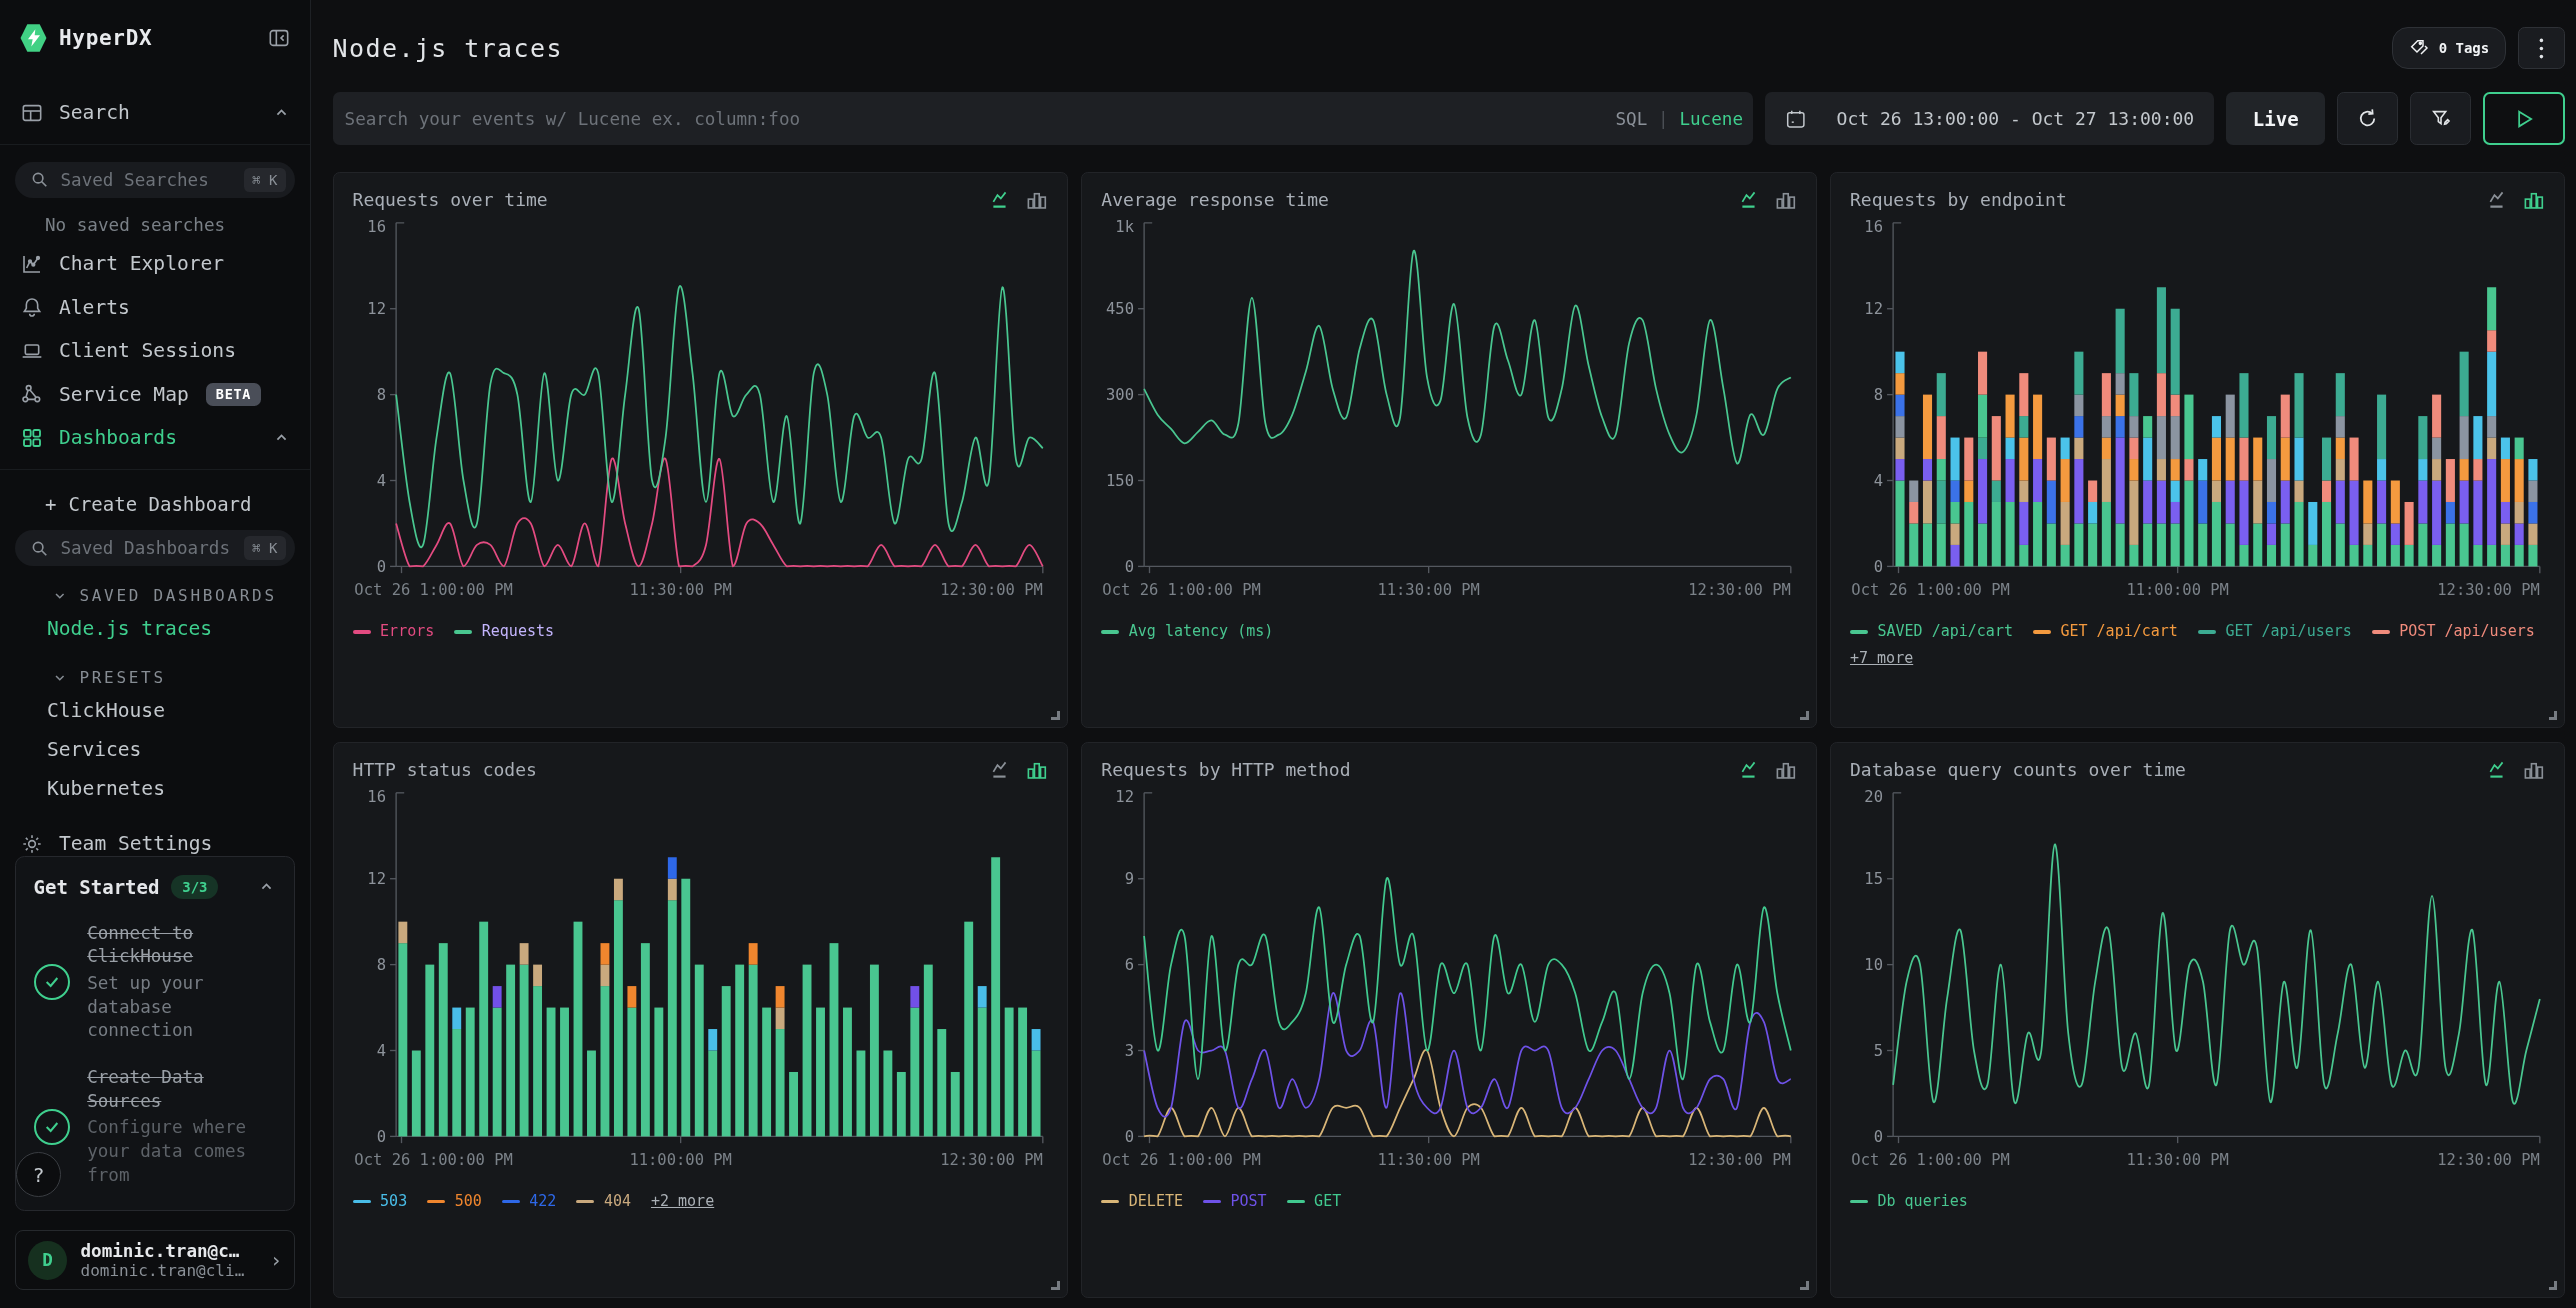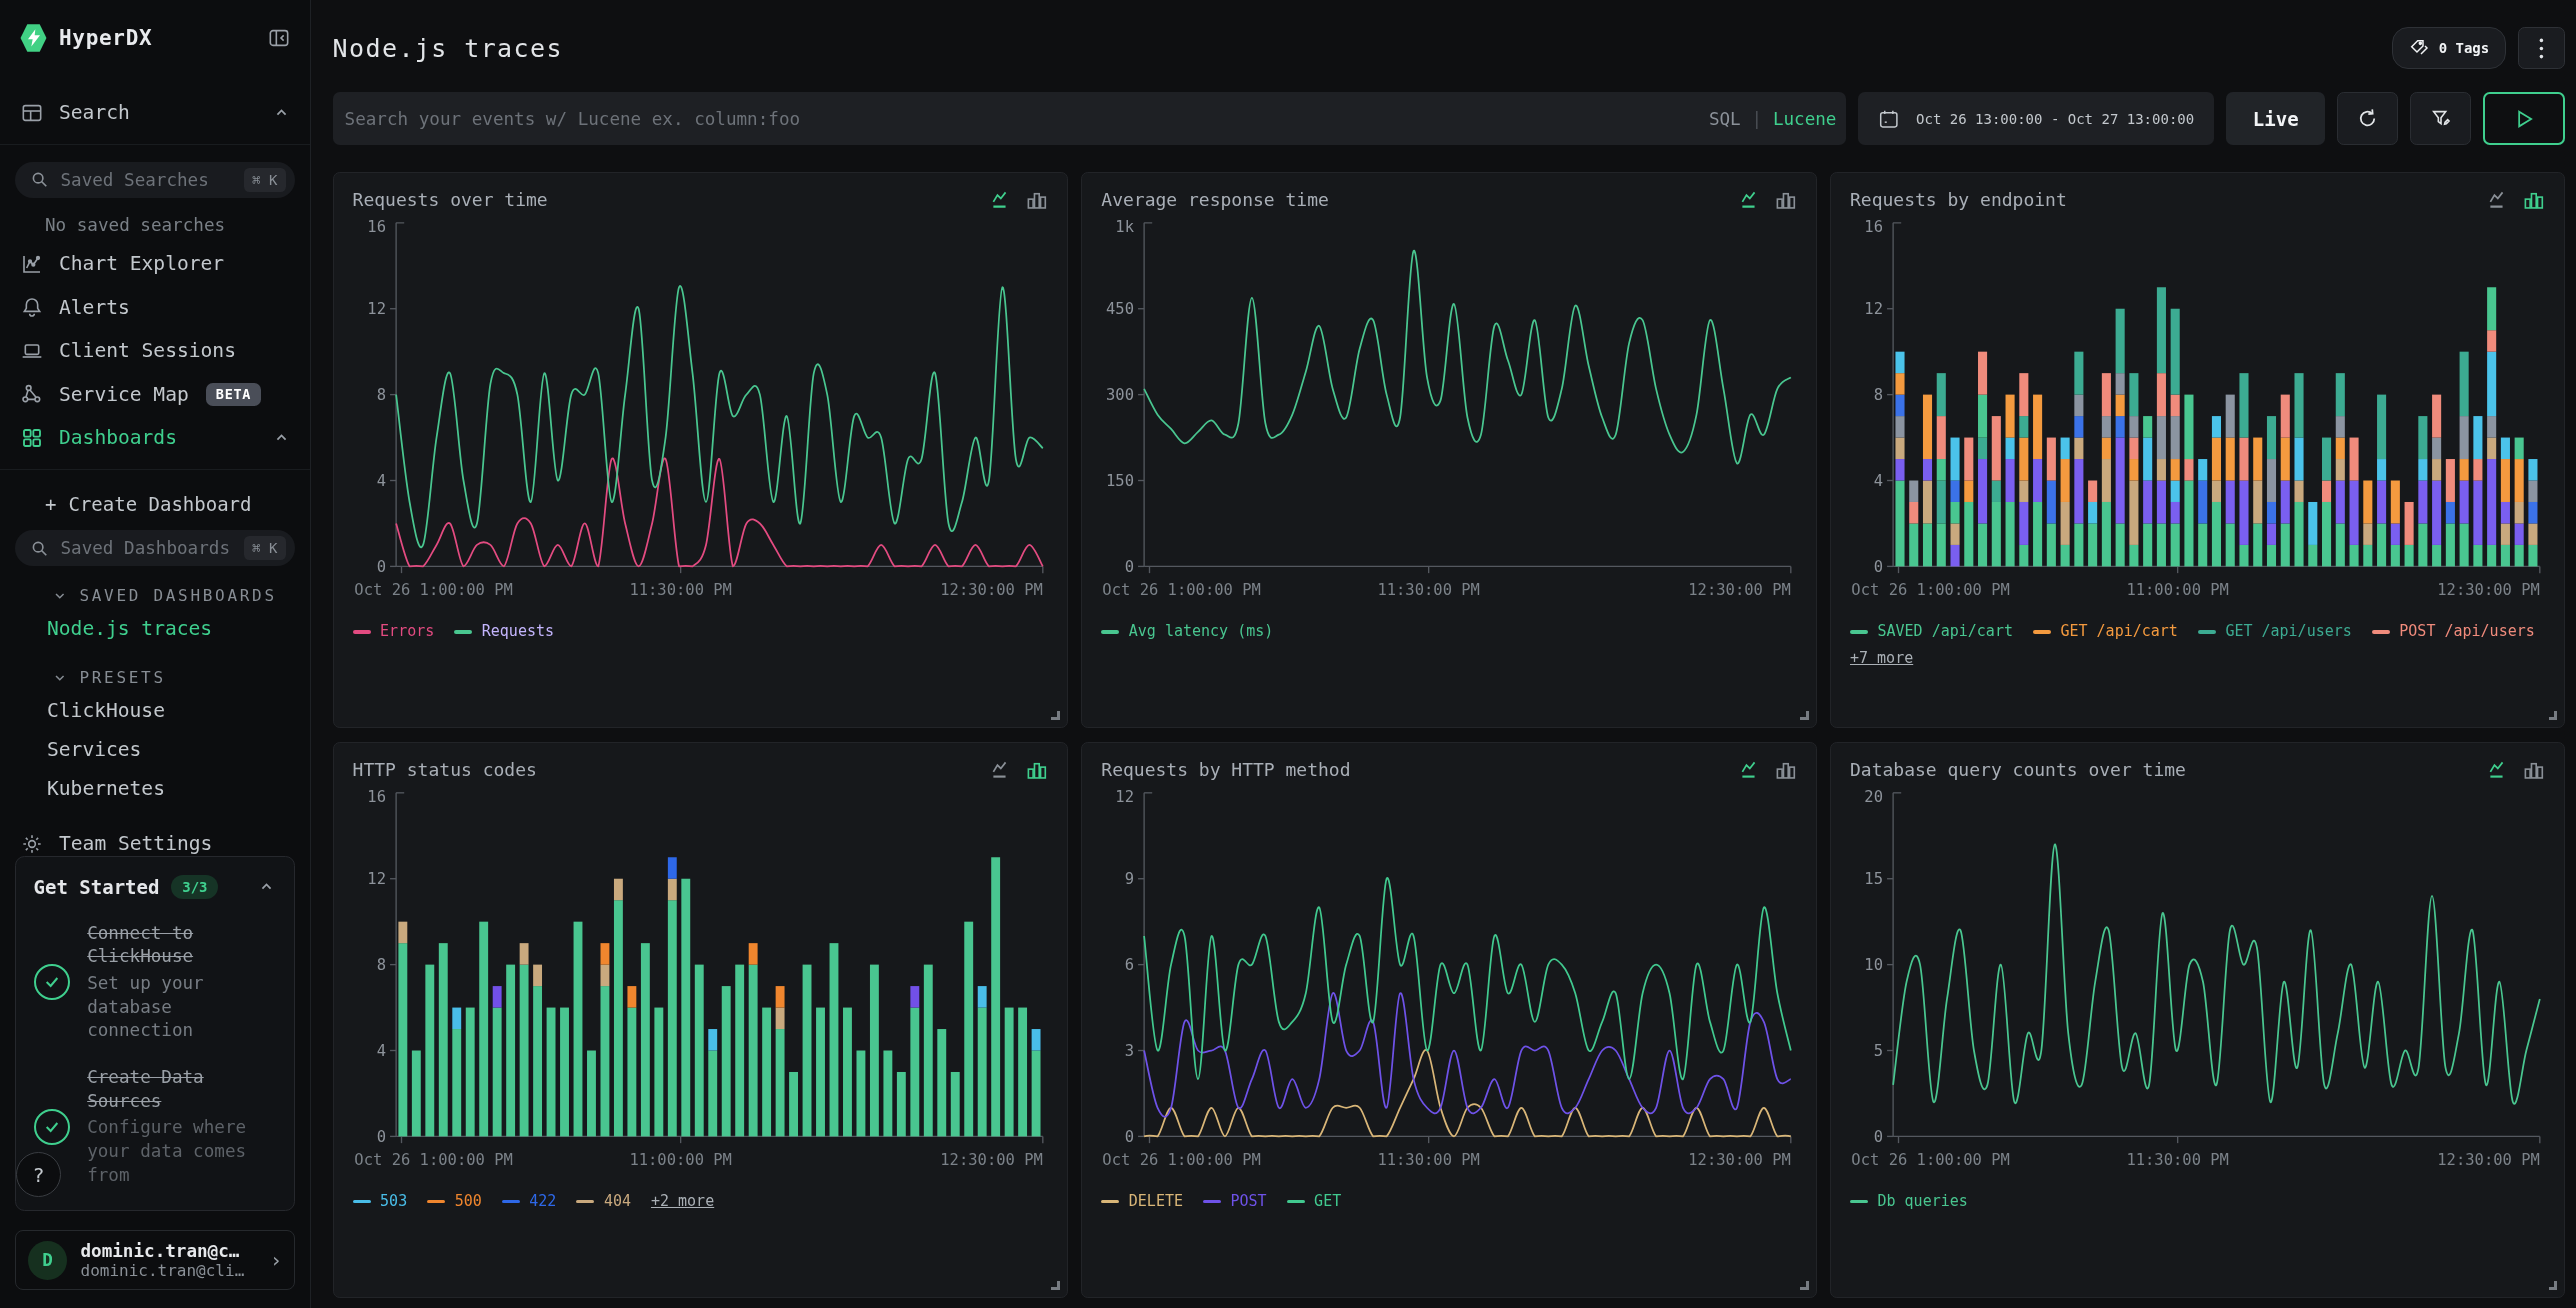--- a/index.html
+++ b/index.html
@@ -63,21 +63,21 @@
   .kebab-btn{width:47px;height:42px;background:#1a1c20;border:1.4px solid #2e3136;border-radius:6.8px;display:flex;align-items:center;justify-content:center;cursor:pointer;}
 
   .toolbar{display:flex;gap:12px;margin-top:23px;height:53px;}
   .evt-search{flex:1;background:#1e2024;border-radius:6.8px;display:flex;align-items:center;padding:0 10px;min-width:0;}
   .evt-search input{flex:1;background:transparent;border:none;outline:none;font-family:inherit;font-size:17.6px;color:#b9bec4;min-width:0;}
   .evt-search input::placeholder{color:#6d7279;}
   .lang-toggle{display:flex;align-items:center;gap:10.8px;font-size:17.6px;white-space:nowrap;}
   .lang-sql{color:#8b9199;cursor:pointer;}
   .lang-sep{color:#4a4e54;}
   .lang-lucene{color:#3fcf8e;cursor:pointer;}
-  .date-box{background:#1e2024;border-radius:6.8px;display:flex;align-items:center;gap:16px;padding:8px 20px;font-size:14px;color:#c3c8cd;white-space:nowrap;cursor:pointer;}
+  .date-box{background:#1e2024;border-radius:6.8px;display:flex;align-items:center;gap:30px;padding:8px 20px;font-size:18px;color:#c3c8cd;white-space:nowrap;cursor:pointer;}
   .gran-box{background:#1e2024;border-radius:6.8px;display:flex;align-items:center;padding:0 16px 0 20px;font-size:18px;color:#c3c8cd;white-space:nowrap;width:291px;justify-content:space-between;cursor:pointer;}
   .live-btn{background:#212428;border-radius:6.8px;display:flex;align-items:center;justify-content:center;font-size:19px;font-weight:bold;color:#f2f4f6;width:99px;cursor:pointer;}
   .icon-btn{width:61px;background:#1a1c20;border:1.4px solid #2a2d32;border-radius:6.8px;display:flex;align-items:center;justify-content:center;cursor:pointer;}
   .play-btn{width:82px;background:transparent;border:2px solid #3fcf8e;border-radius:6.8px;display:flex;align-items:center;justify-content:center;cursor:pointer;}
 
   .grid{display:grid;grid-template-columns:repeat(3,1fr);grid-auto-rows:556px;gap:13.5px;margin-top:27px;}
   .panel{background:#16181b;border:1.4px solid #222428;border-radius:6.8px;padding:16px 19px;position:relative;overflow:hidden;}
   .panel-head{display:flex;align-items:flex-start;}
   .panel-title{font-size:18px;color:#a9afb7;}
   .panel-icons{margin-left:auto;display:flex;gap:12px;align-items:center;}

